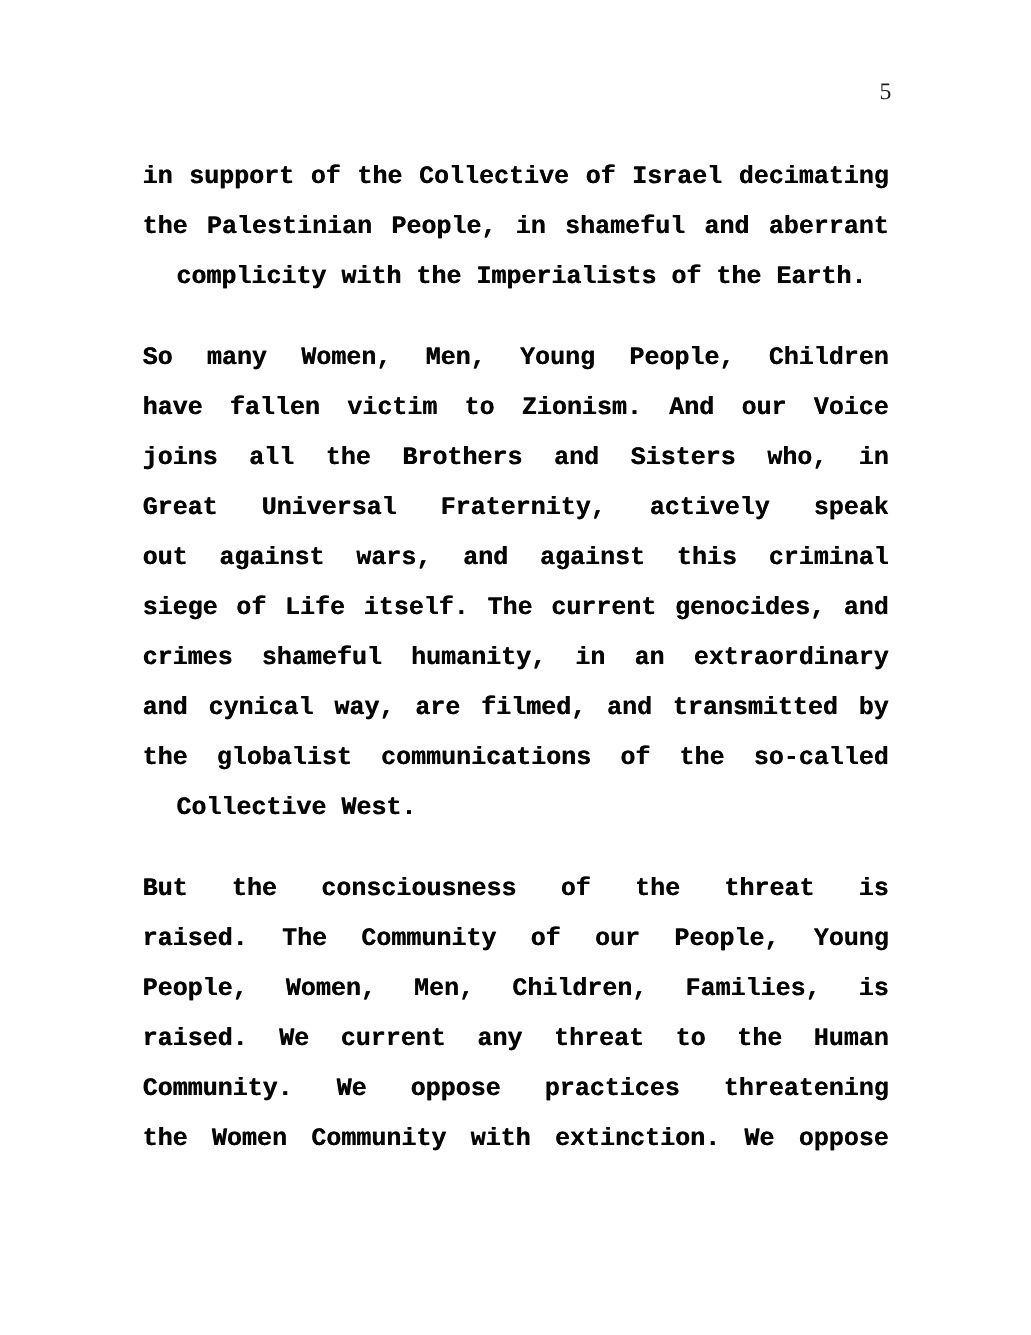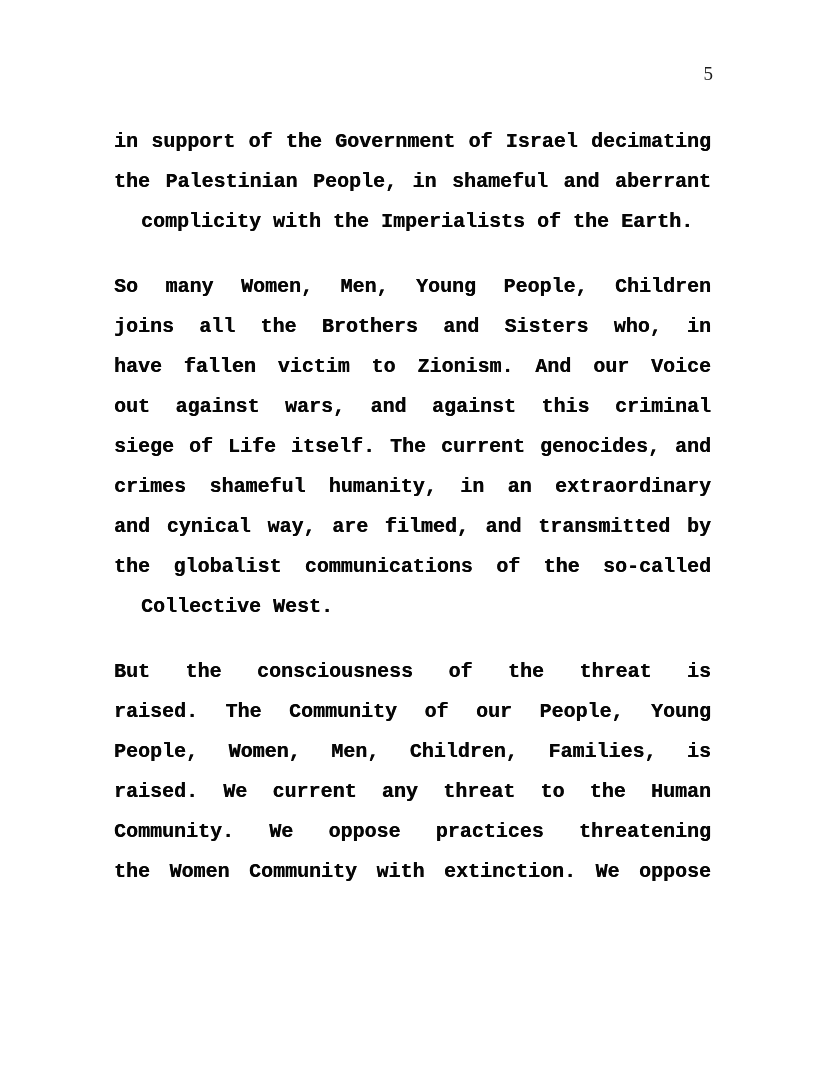--- a/index.html
+++ b/index.html
@@ -52,28 +52,29 @@
     margin-left: 27px;
   }
 </style>
 </head>
 <body>
 
 <div class="page">
   <div class="page-number">5</div>
   <div class="body-text" id="paragraphs-container">
       <div class="paragraph">
-        <div class="line">in support of the Government of Israel decimating</div>
+        <div class="line">in support of the Collective of Israel decimating</div>
         <div class="line">the Palestinian People, in shameful and aberrant</div>
         <div class="line last-left">complicity with the Imperialists of the Earth.</div>
       </div>
       <div class="paragraph">
         <div class="line">So many Women, Men, Young People, Children</div>
+        <div class="line">have fallen victim to Zionism. And our Voice</div>
         <div class="line">joins all the Brothers and Sisters who, in</div>
-        <div class="line">have fallen victim to Zionism. And our Voice</div>
+        <div class="line">Great Universal Fraternity, actively speak</div>
         <div class="line">out against wars, and against this criminal</div>
         <div class="line">siege of Life itself. The current genocides, and</div>
         <div class="line">crimes shameful humanity, in an extraordinary</div>
         <div class="line">and cynical way, are filmed, and transmitted by</div>
         <div class="line">the globalist communications of the so-called</div>
         <div class="line last-left">Collective West.</div>
       </div>
       <div class="paragraph">
         <div class="line">But the consciousness of the threat is</div>
         <div class="line">raised. The Community of our People, Young</div>

